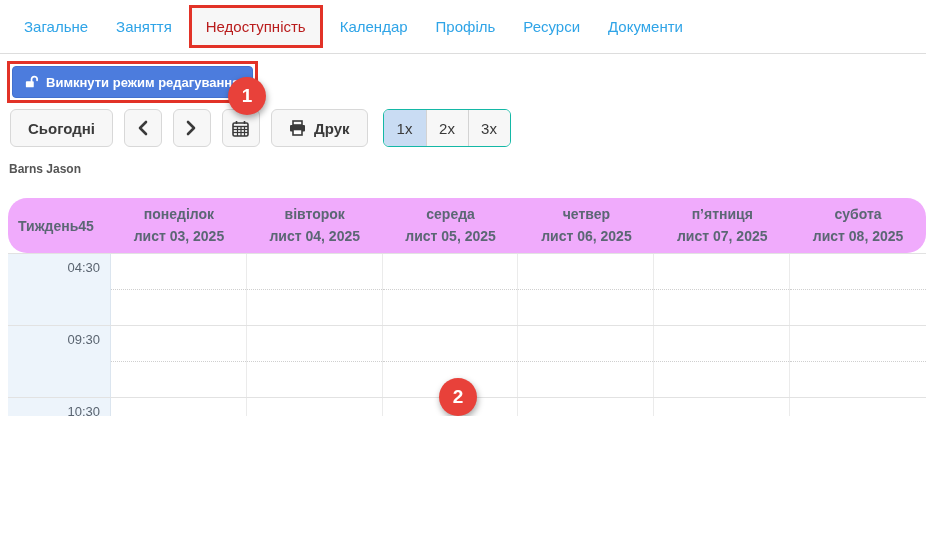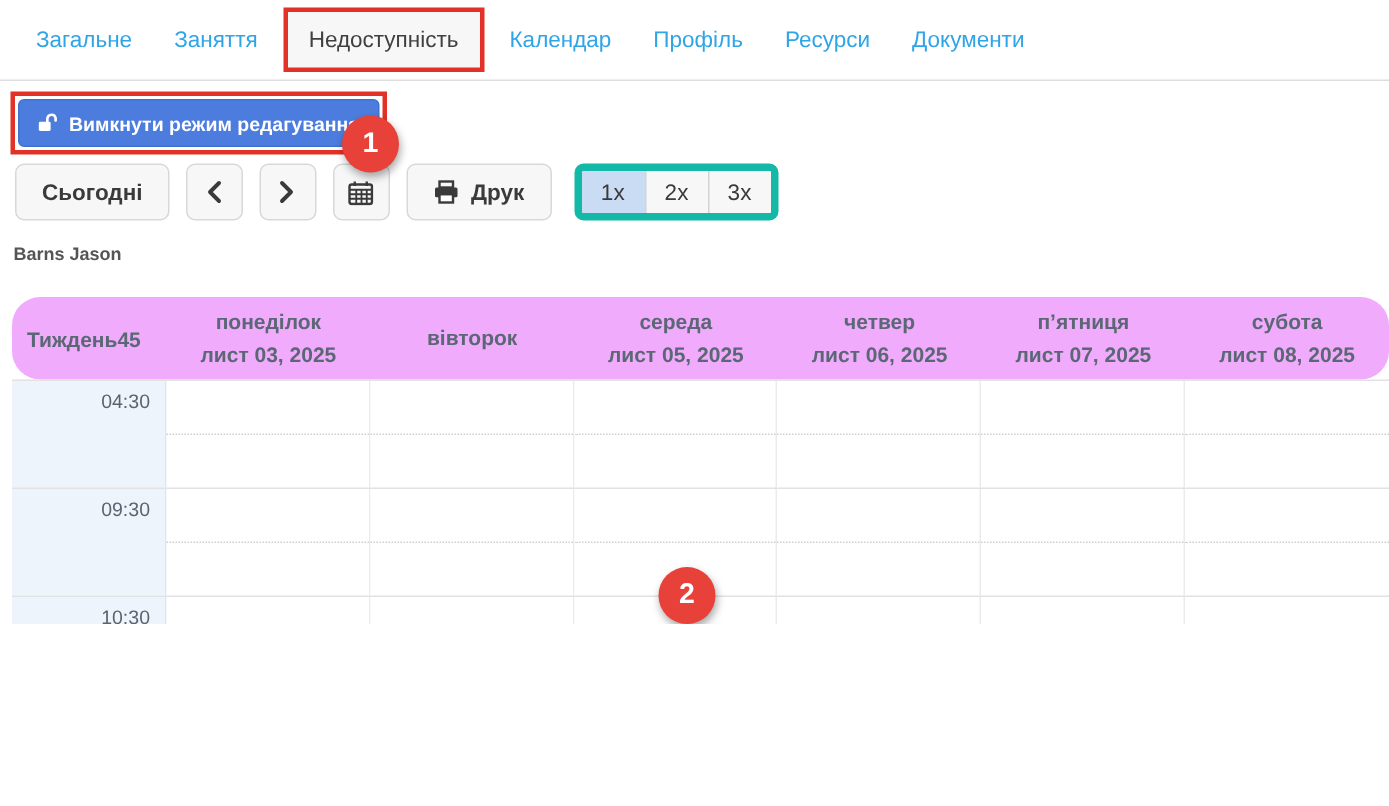--- a/index.html
+++ b/index.html
@@ -14,21 +14,21 @@
     display:flex; align-items:center; height:54px;
     border-bottom:1px solid #ddd; padding-left:10px;
   }
   .tab {
     padding:10px 14px; font-size:15px; color:#2fa4e7; cursor:pointer;
     white-space:nowrap;
   }
   .tab-active-wrap {
     border:3px solid #e23227; background:#f7f7f7; margin:0 3px;
   }
-  .tab-active-wrap .tab { color:#404040; }
+  .tab-active-wrap .tab { color:#b91c1c; }
 
   
   .edit-row { margin:7px 0 0 7px; height:42px; }
   .red-box { display:inline-block; border:3px solid #e23227; padding:2px; }
   .edit-btn {
     display:flex; align-items:center; gap:7px; height:32px;
     background:#4c7cdd; border:1px solid #4171cf; border-radius:4px;
     color:#fff; font-weight:bold; font-size:13px; padding:0 12px;
     font-family:"Liberation Sans", sans-serif; cursor:pointer;
   }
@@ -36,21 +36,21 @@
   
   .toolbar { display:flex; align-items:center; gap:11px; margin:6px 0 0 10px; }
   .tbtn {
     height:38px; display:flex; align-items:center; justify-content:center;
     background:#f7f7f7; border:1px solid #d8d8d8; border-radius:6px;
     font-size:15px; font-weight:bold; color:#3a3a3a; padding:0 17px; gap:8px;
     font-family:"Liberation Sans", sans-serif; cursor:pointer;
   }
   .tbtn.icon-only { width:38px; padding:0; }
   .zoom-group {
-    display:flex; height:38px; border:5px solid #14b8a6; border-radius:6px;
+    display:flex; height:38px; border:1px solid #14b8a6; border-radius:6px;
     overflow:hidden; margin-left:4px;
   }
   .zcell {
     width:42px; display:flex; align-items:center; justify-content:center;
     font-size:15px; color:#3a3a3a; background:#f7f7f7; cursor:pointer;
     border-left:1px solid #d3d3d3; font-family:"Liberation Sans", sans-serif;
   }
   .zcell:first-child { border-left:none; }
   .zcell.selected { background:#c9dcf3; }
 
@@ -176,20 +176,21 @@
 
   <div class="cal">
     <div class="cal-head">
       <div class="th-week">Тиждень45</div>
       <div class="th-day">
         <span>понеділок</span>
         <span>лист 03, 2025</span>
       </div>
       <div class="th-day">
         <span>вівторок</span>
+        <span>лист 04, 2025</span>
       </div>
       <div class="th-day">
         <span>середа</span>
         <span>лист 05, 2025</span>
       </div>
       <div class="th-day">
         <span>четвер</span>
         <span>лист 06, 2025</span>
       </div>
       <div class="th-day">

